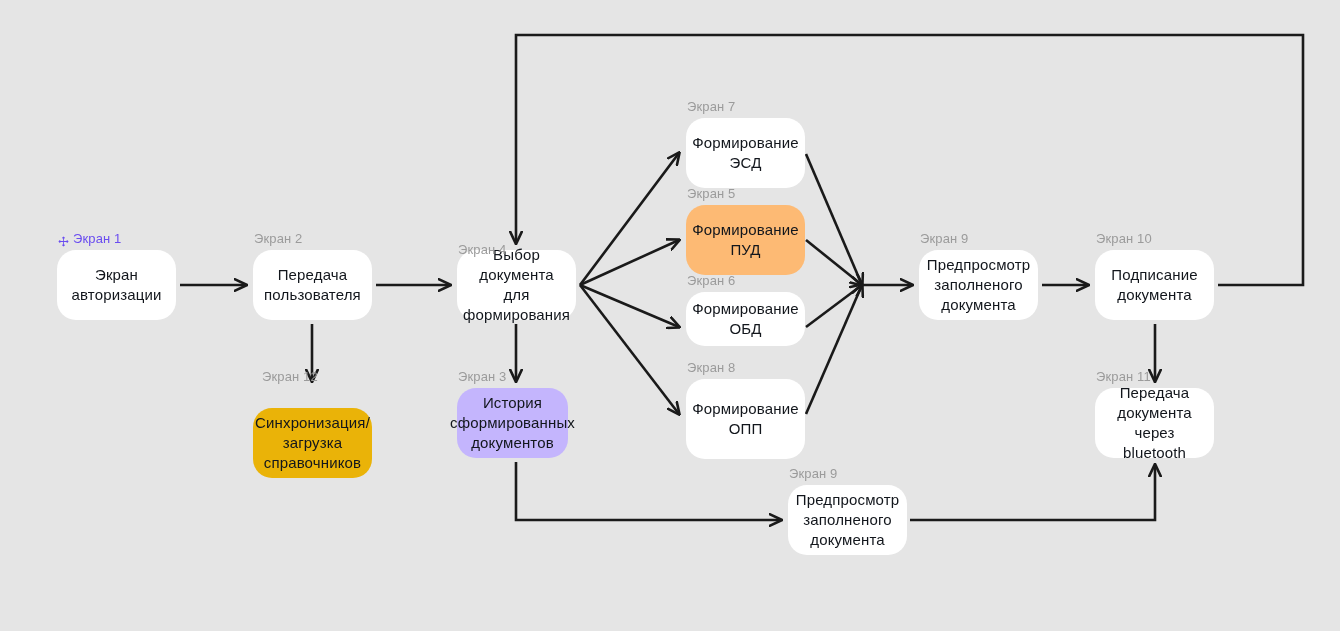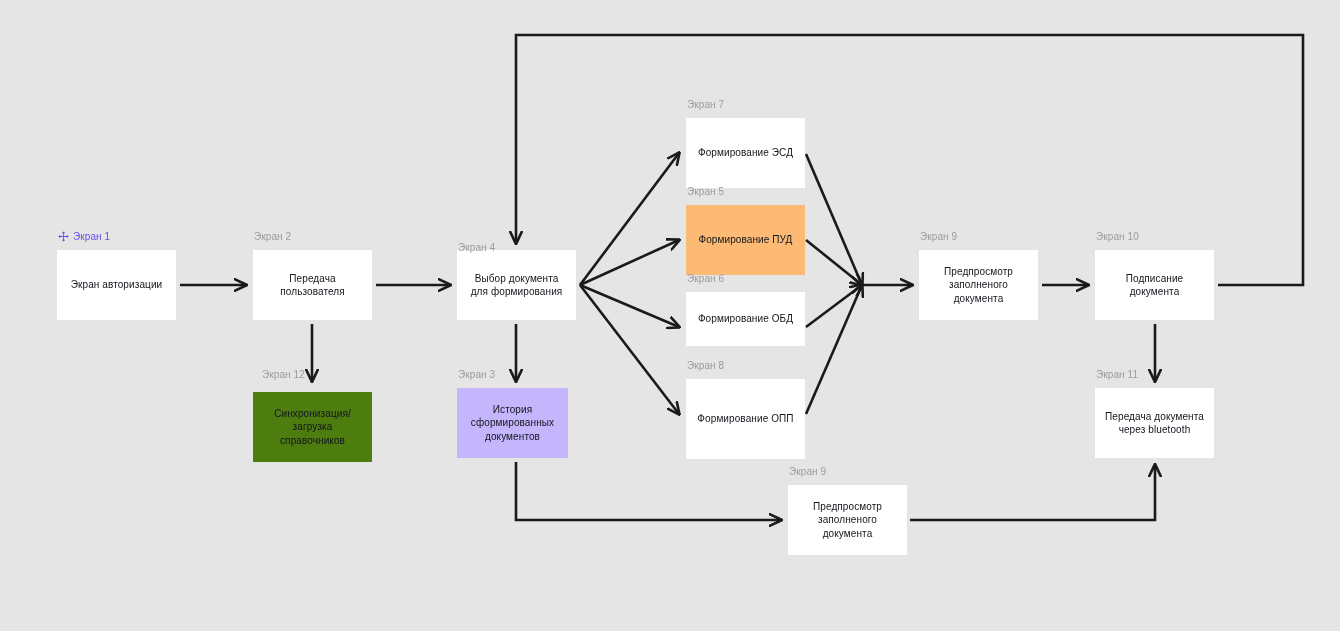--- a/index.html
+++ b/index.html
@@ -29,29 +29,30 @@
   }
   .node {
     position: absolute;
     background: #ffffff;
     box-sizing: border-box;
     display: flex;
     align-items: center;
     justify-content: center;
     text-align: center;
     color: #12161c;
-    font-size: 10px;
+    font-size: 15px;
     line-height: 1.35;
     letter-spacing: 0.01em;
     padding: 4px 8px;
     z-index: 3;
+    border-radius: 19px;
   }
   .node-label {
     position: absolute;
-    font-size: 10px;
+    font-size: 13px;
     color: #9b9b9b;
     letter-spacing: 0.01em;
     white-space: nowrap;
     z-index: 4;
   }
   .node-label.accent {
     color: #6a4df0;
     display: flex;
     align-items: flex-end;
     gap: 4px;
@@ -135,21 +136,21 @@
       <div class="node" style="left: 919px; top: 250px; width: 119px; height: 70px; background: rgb(255, 255, 255);">
         <span style="white-space: pre-line;">Предпросмотр
 заполненого
 документа</span>
       </div>
       <div class="node-label" style="left: 1096px; top: 231px;"><span>Экран 10</span></div>
       <div class="node" style="left: 1095px; top: 250px; width: 119px; height: 70px; background: rgb(255, 255, 255);">
         <span style="white-space: pre-line;">Подписание документа</span>
       </div>
       <div class="node-label" style="left: 262px; top: 369px;"><span>Экран 12</span></div>
-      <div class="node" style="left: 253px; top: 392px; width: 119px; height: 70px; background: #4d7c0f;">
+      <div class="node" style="left: 253px; top: 408px; width: 119px; height: 70px; background: #eab308;">
         <span style="white-space: pre-line;">Синхронизация/загрузка
 справочников</span>
       </div>
       <div class="node-label" style="left: 458px; top: 369px;"><span>Экран 3</span></div>
       <div class="node" style="left: 457px; top: 388px; width: 111px; height: 70px; background: #c4b5fd;">
         <span style="white-space: pre-line;">История сформированных
 документов</span>
       </div>
       <div class="node-label" style="left: 1096px; top: 369px;"><span>Экран 11</span></div>
       <div class="node" style="left: 1095px; top: 388px; width: 119px; height: 70px; background: rgb(255, 255, 255);">

